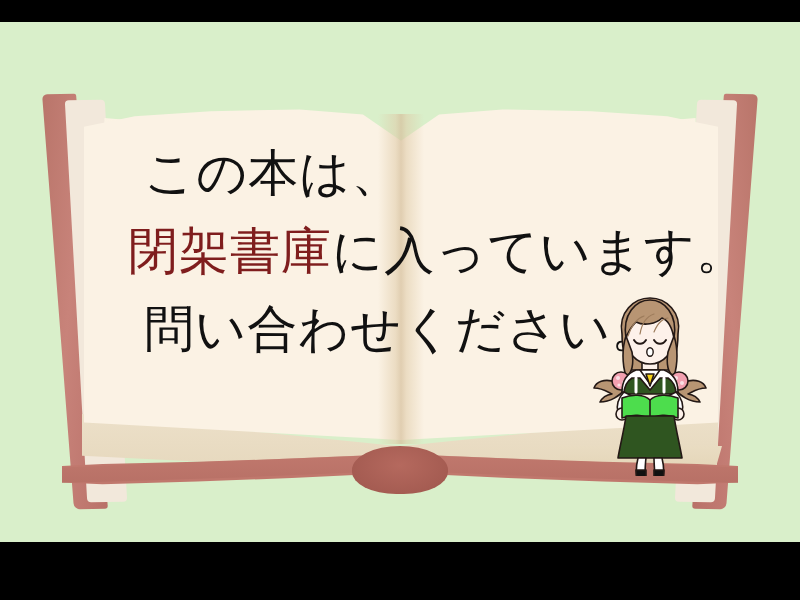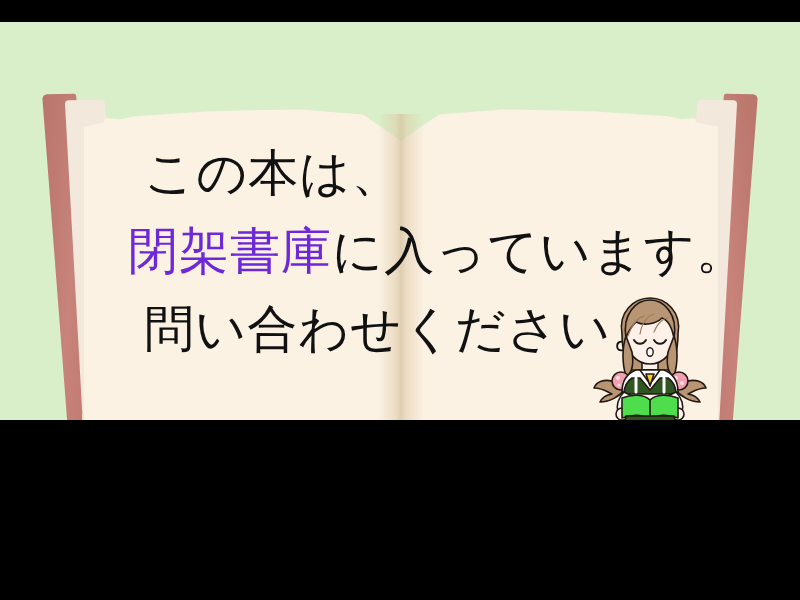--- a/index.html
+++ b/index.html
@@ -16,21 +16,21 @@
   .bar-top {
     position:absolute; left:0; top:0; width:800px; height:22px;
     background:#000; z-index:60;
   }
   .bar-bottom {
     position:absolute; left:0; top:575px; width:800px; height:25px;
     background:#000; z-index:60;
   }
   
   .slide {
-    position:absolute; left:0; top:22px; width:800px; height:398px;
+    position:absolute; left:0; top:22px; width:800px; height:520px;
     background:#d9efca; overflow:hidden;
   }
   
   .book { position:absolute; left:0; top:0; width:800px; height:553px; }
 
   
   .cover-left {
     position:absolute; left:58px; top:72px; width:34px; height:415px;
     background:linear-gradient(100deg,#b9756a 0%,#c8837a 45%,#b97068 100%);
     transform:skewX(3.2deg) rotate(-1.2deg);
@@ -134,21 +134,21 @@
     position:absolute; left:128px; top:112px; width:560px;
     z-index:20;
   }
   .line {
     font-size:50px; line-height:78px; color:#111;
     letter-spacing:1px; white-space:nowrap;
     font-family:"DejaVu Sans","Liberation Sans",sans-serif;
     font-weight:400;
   }
   .line.indent { padding-left:16px; }
-  .hl { color:#6d28d9; }
+  .hl { color:#7f1d1d; }
   
   .girl {
     position:absolute; left:592px; top:272px; width:116px; height:182px;
     z-index:30;
   }
   .girl svg { display:block; width:116px; height:182px; }
 </style>
 </head>
 <body>
 

